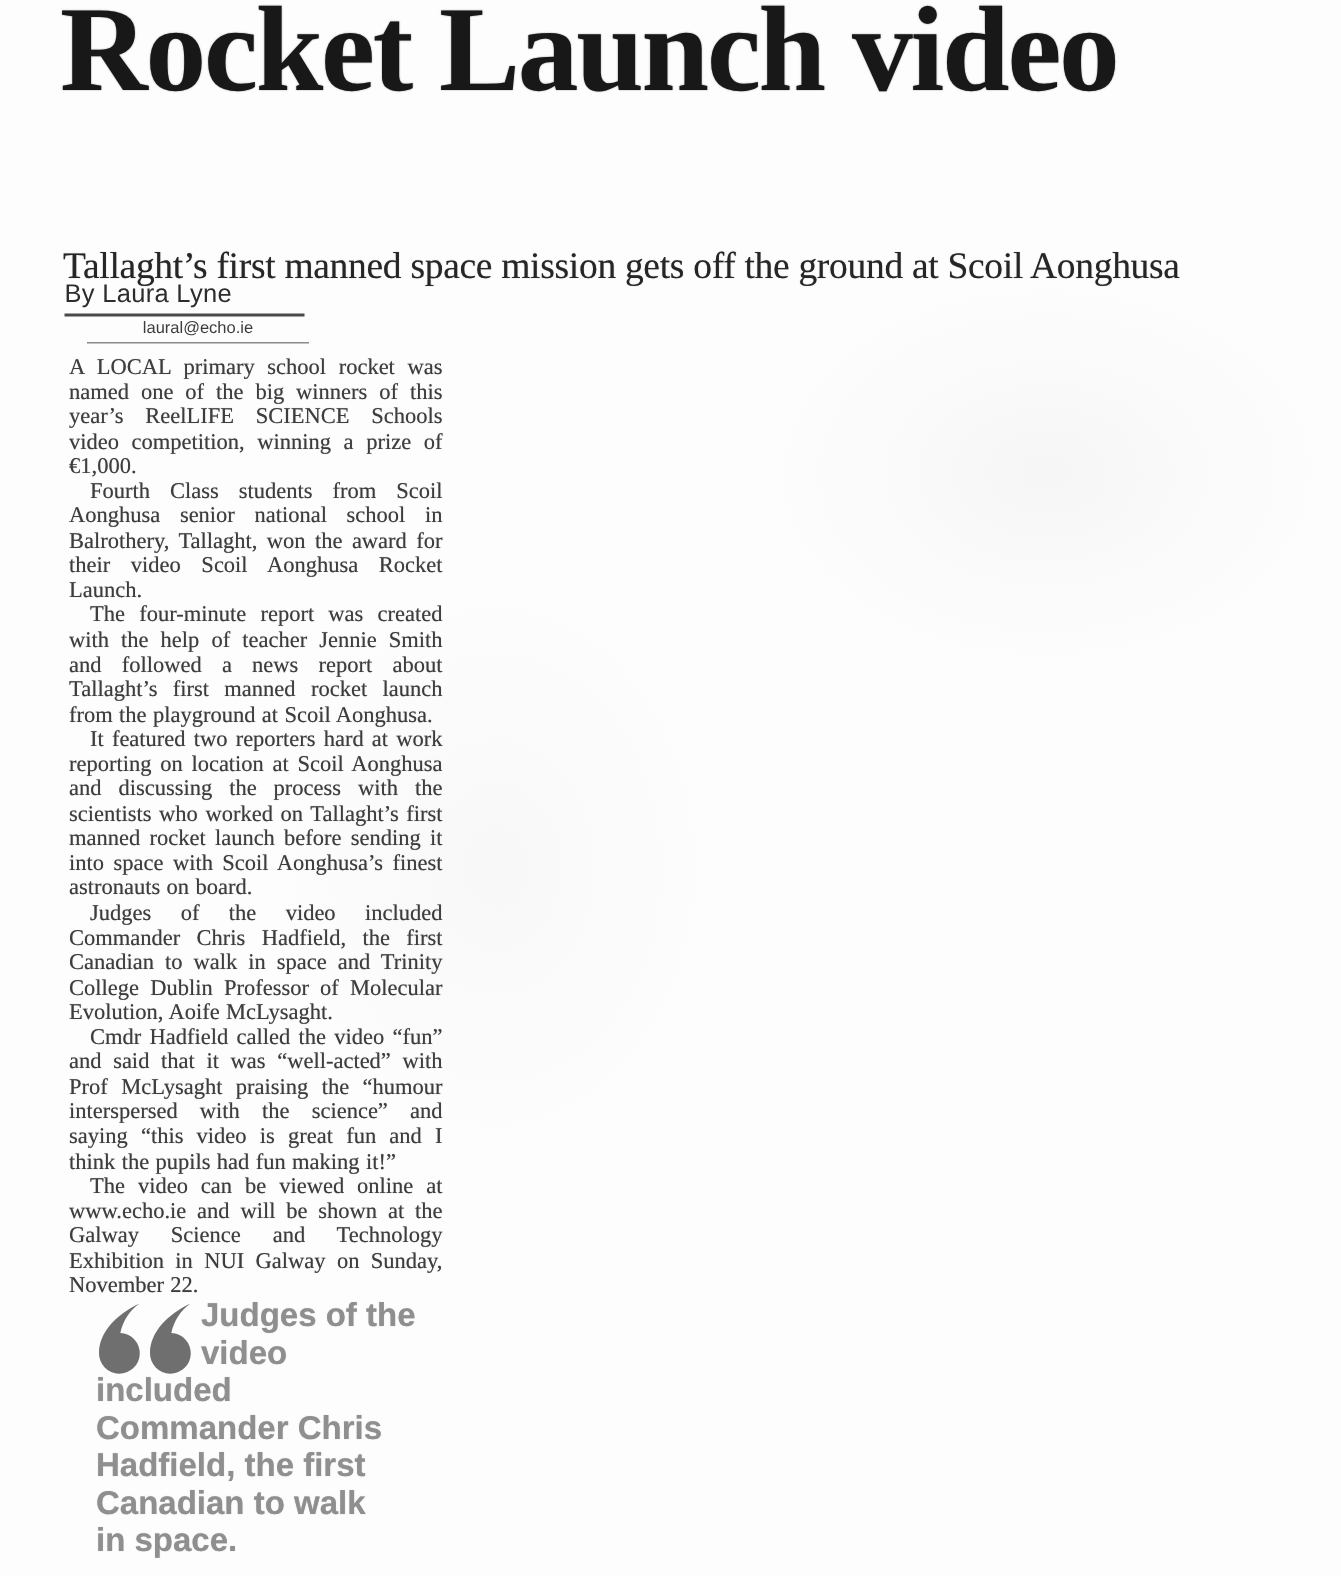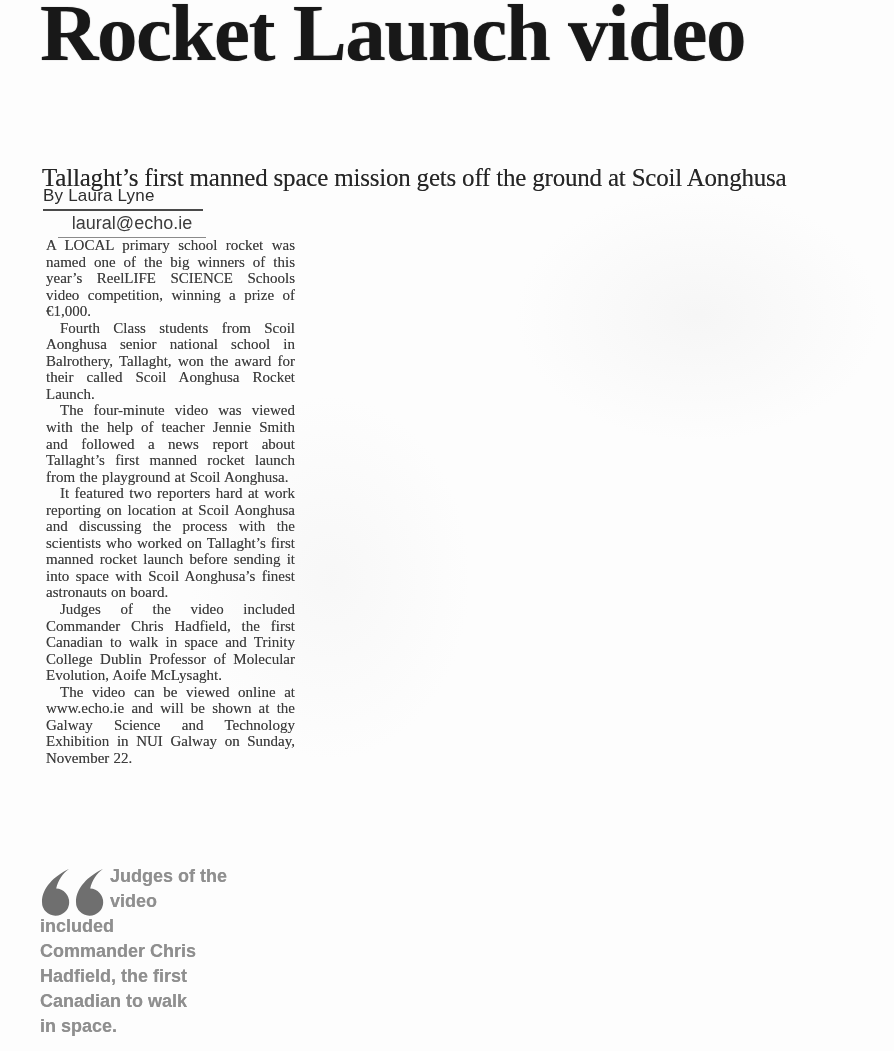--- a/index.html
+++ b/index.html
@@ -62,21 +62,21 @@
     color: #2d2d2d;
     letter-spacing: 0.2px;
     width: 160px;
     padding-bottom: 3px;
     border-bottom: 2px solid #4a4a4a;
   }
   .author-email {
     width: 148px;
     margin-left: 15px;
     text-align: center;
-    font-size: 18px;
+    font-size: 11px;
     color: #3c3c3c;
     padding: 2px 0 3px 0;
     border-bottom: 1px solid #8a8a8a;
   }
 
   
   .body-col {
     position: absolute;
     left: 46px;
     top: 237px;
@@ -88,26 +88,26 @@
     color: #3d3d3d;
     word-spacing: 0.5px;
     text-shadow: 0 0 0.5px rgba(60,60,60,.6);
   }
   .body-col p { margin: 0; text-indent: 14px; }
   .body-col p.first { text-indent: 0; }
 
   
   .pullquote {
     position: absolute;
-    left: 40px;
+    left: 64px;
     top: 864px;
     width: 222px;
     font-family: "Liberation Sans", sans-serif;
     font-weight: 700;
-    font-size: 18px;
+    font-size: 22px;
     line-height: 25px;
     color: #8f8f8f;
     text-align: left;
     text-shadow: 0 0 0.6px rgba(140,140,140,.7);
   }
   .pq-marks { float: left; width: 70px; height: 50px; }
   .pq-marks svg { display: block; margin-top: 4px; }
   .pq-text { white-space: pre-line; }
 </style>
 </head>
@@ -119,24 +119,25 @@
 
   <h2 class="subheadline">Tallaght’s first manned space mission gets off the ground at Scoil Aonghusa</h2>
 
   <div class="byline-block">
     <div class="byline">By Laura Lyne</div>
     <div class="author-email">laural@echo.ie</div>
   </div>
 
   <div class="body-col">
     <p class="para first">A LOCAL primary school rocket was named one of the big winners of this year’s ReelLIFE SCIENCE Schools video competition, winning a prize of €1,000.</p>
-    <p class="para">Fourth Class students from Scoil Aonghusa senior national school in Balrothery, Tallaght, won the award for their called Scoil Aonghusa Rocket Launch.</p>
-    <p class="para">The four-minute video was viewed with the help of teacher Jennie Smith and followed a news report about Tallaght’s first manned rocket launch from the playground at Scoil Aonghusa.</p>
+    <p class="para">Fourth Class students from Scoil Aonghusa senior national school in Balrothery, Tallaght, won the award for their video Scoil Aonghusa Rocket Launch.</p>
+    <p class="para">The four-minute report was created with the help of teacher Jennie Smith and followed a news report about Tallaght’s first manned rocket launch from the playground at Scoil Aonghusa.</p>
     <p class="para">It featured two reporters hard at work reporting on location at Scoil Aonghusa and discussing the process with the scientists who worked on Tallaght’s first manned rocket launch before sending it into space with Scoil Aonghusa’s finest astronauts on board.</p>
     <p class="para">Judges of the video included Commander Chris Hadfield, the first Canadian to walk in space and Trinity College Dublin Professor of Molecular Evolution, Aoife McLysaght.</p>
+    <p class="para">Cmdr Hadfield called the video “fun” and said that it was “well-acted” with Prof McLysaght praising the “humour interspersed with the science” and saying “this video is great fun and I think the pupils had fun making it!”</p>
     <p class="para">The video can be viewed online at www.echo.ie and will be shown at the Galway Science and Technology Exhibition in NUI Galway on Sunday, November 22.</p>
   </div>
 
   <div class="pullquote">
     <span class="pq-marks">
       <svg width="66" height="50" viewBox="0 0 66 50" xmlns="http://www.w3.org/2000/svg" aria-hidden="true">
         <path fill="#6f6f6f" d="M29 1 C14 8 2 20 2 34 A13.6 13.6 0 1 0 16.2 20.6 C18 12.5 22.5 5.5 29 1 Z"></path>
         <path fill="#6f6f6f" d="M63 1 C48 8 36 20 36 34 A13.6 13.6 0 1 0 50.2 20.6 C52 12.5 56.5 5.5 63 1 Z"></path>
       </svg>
     </span>

